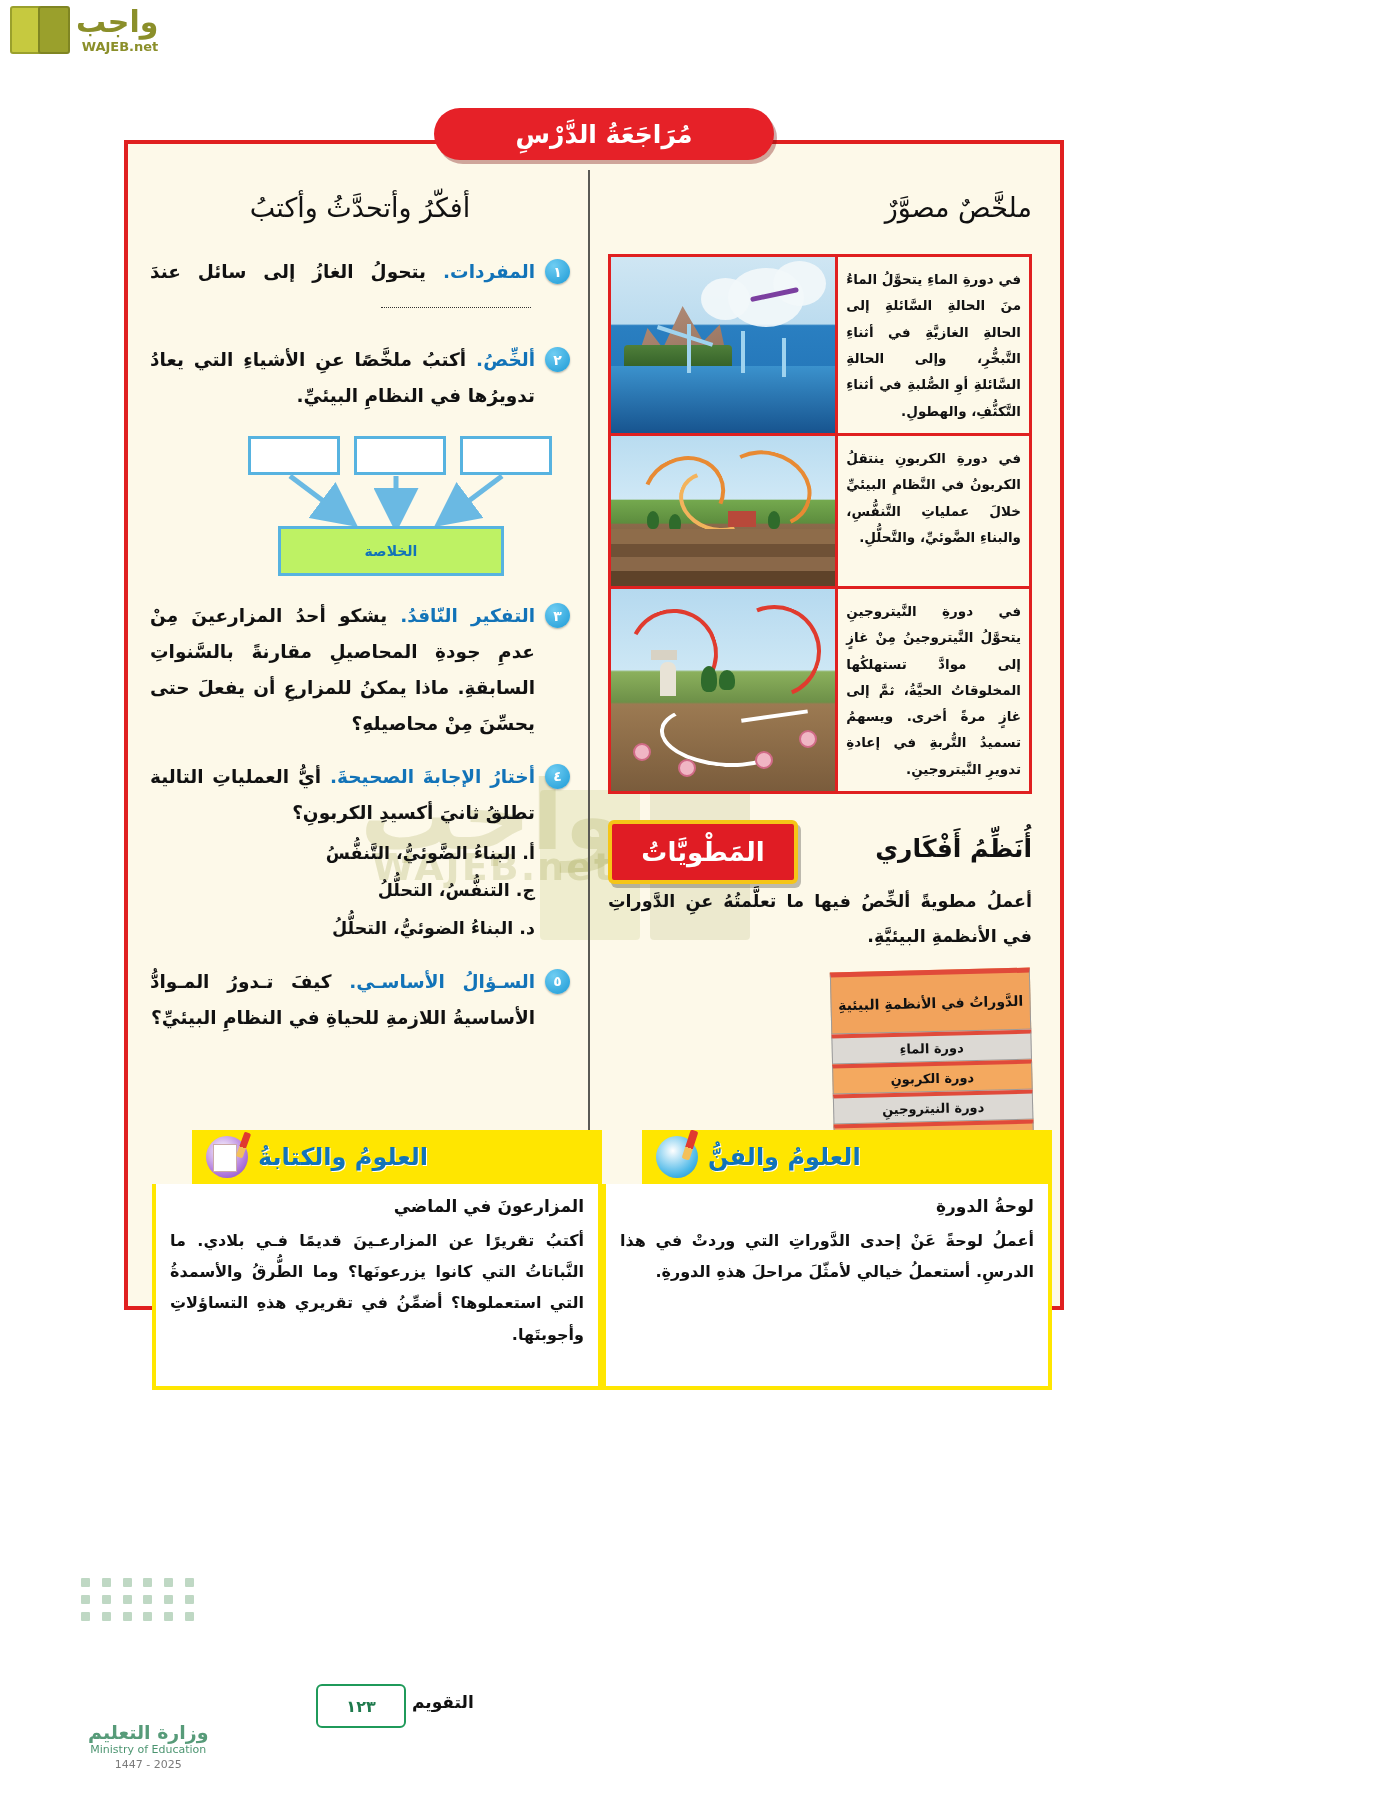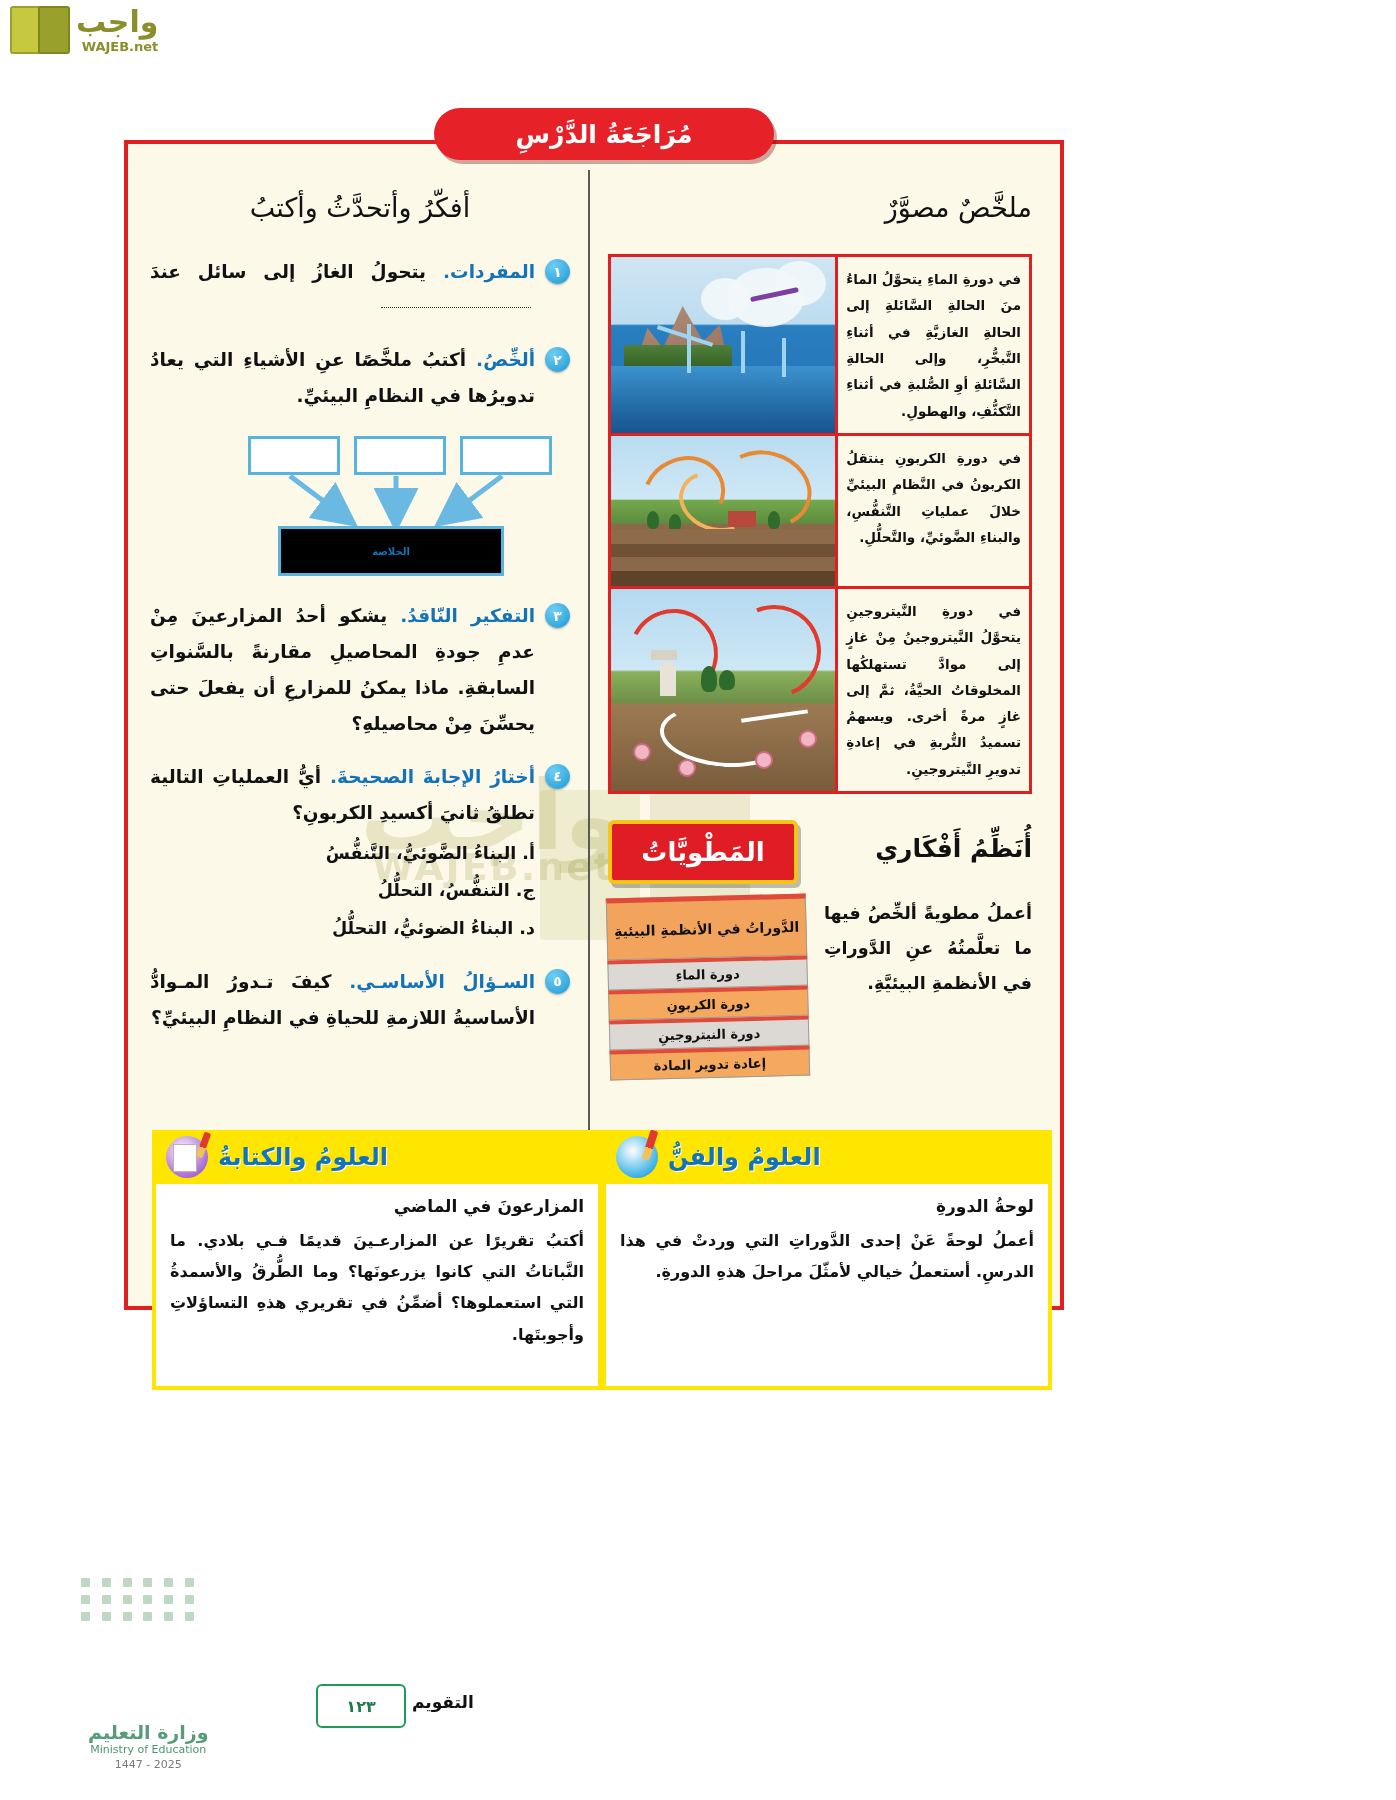--- a/index.html
+++ b/index.html
@@ -88,21 +88,21 @@
 
   
   .fold-wrap{margin-top:26px;display:flex;align-items:flex-start;gap:6px;}
   .fold-badge{
     position:relative;width:182px;height:56px;background:#e01c24;border:4px solid #f5c518;
     border-radius:6px;display:flex;align-items:center;justify-content:center;
     box-shadow:3px 4px 0 rgba(0,0,0,.25);margin-right:auto;
   }
   .fold-badge span{color:#fff;font-size:26px;font-weight:bold;letter-spacing:0px;}
   .anzem{font-size:25px;font-weight:bold;color:#111;margin-top:14px;}
-  .fold-row{display:flex;gap:16px;margin-top:12px;align-items:flex-start;}
+  .fold-row{display:flex;gap:16px;align-items:flex-start;flex-direction:column;}
   .fold-stack{width:200px;transform:rotate(-1.4deg);}
   .fs{box-sizing:border-box;border:1px solid #9b9b9b;font-size:13px;color:#111;
       text-align:center;padding:5px 4px;font-weight:600;position:relative;}
   .fs.head{background:#f2a35c;height:62px;display:flex;align-items:center;
       justify-content:center;line-height:1.5;font-size:14px;border-top:5px solid #e04a3a;}
   .fs.gray{background:#dcd9d4;border-top:4px solid #e04a3a;}
   .fs.org{background:#f4a95f;border-top:4px solid #e04a3a;}
   .fold-note{flex:1;font-size:17.5px;line-height:2.0;color:#111;
       text-align:justify;text-align-last:right;font-weight:600;}
 
@@ -121,29 +121,29 @@
   .dotted{display:inline-block;width:150px;border-bottom:1.5px dotted #333;
           vertical-align:6px;margin:0 4px;}
   .opts{margin:4px 0 0 0;}
   .opt{font-size:17.5px;line-height:2.15;color:#111;text-align:left;font-weight:600;}
 
   
   .cmap{position:relative;height:150px;margin:8px 0 18px 0;}
   .cbox{position:absolute;border:3px solid #57b3e0;background:#fff;height:33px;width:86px;}
   .cb1{right:18px;top:6px;} .cb2{right:124px;top:6px;} .cb3{right:230px;top:6px;}
   .csum{position:absolute;right:66px;top:96px;width:220px;height:44px;
-        border:3px solid #57b3e0;background:#000000;display:flex;align-items:center;
-        justify-content:center;font-size:10px;color:#1273b8;font-weight:600;}
+        border:3px solid #57b3e0;background:#bef264;display:flex;align-items:center;
+        justify-content:center;font-size:14px;color:#1273b8;font-weight:600;}
   .cmap svg{position:absolute;inset:0;}
 
   
   .act-wrap{position:absolute;left:152px;top:1130px;width:900px;height:260px;display:flex;}
   .act{width:450px;position:relative;box-sizing:border-box;}
   .act-head{height:54px;background:#ffe600;display:flex;align-items:center;
-      justify-content:flex-start;padding:0 14px;gap:10px;}
+      justify-content:flex-start;padding:0 14px;gap:10px;margin-left:40px;}
   .act-head .ttl{font-size:24px;font-weight:bold;color:#1273b8;
       -webkit-text-stroke:0px;text-shadow:1px 1px 0 #fff;margin-right:auto;}
   .act-body{border:4px solid #ffe600;border-top:none;background:#fff;
       height:206px;box-sizing:border-box;padding:12px 14px;}
   .act-sub{font-size:17px;font-weight:bold;color:#111;margin-bottom:9px;text-align:right;}
   .act-txt{font-size:16px;line-height:1.95;color:#111;text-align:justify;
       text-align-last:right;font-weight:600;}
   .ic-round{width:42px;height:42px;border-radius:50%;position:relative;flex:0 0 auto;}
   .ic-art{background:radial-gradient(circle at 40% 35%,#ffffff,#49b7e8 65%,#1f7fc0);}
   .ic-write{background:radial-gradient(circle at 40% 35%,#ffffff,#b47ede 60%,#7e3fb8);}

